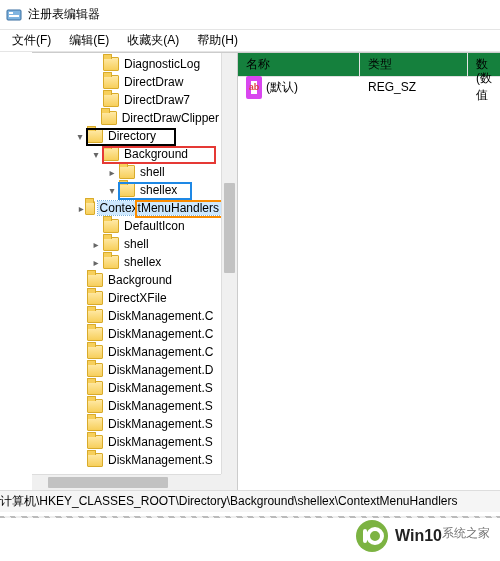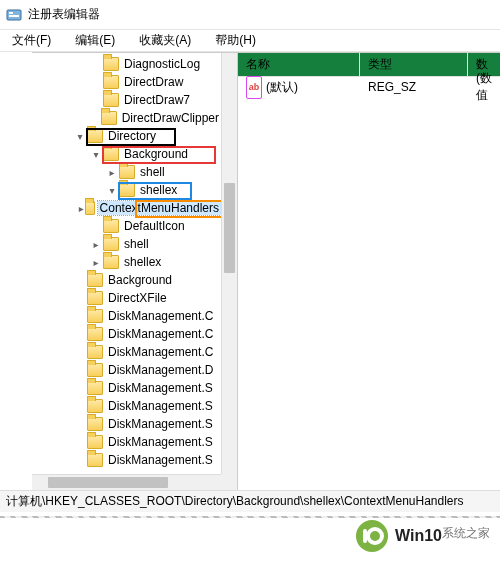--- a/index.html
+++ b/index.html
@@ -23,21 +23,21 @@
   }
   .titlebar .app-icon { width: 16px; height: 16px; margin-right: 6px; }
   .titlebar .title { font-size: 12px; color: #000; }
   
   .menubar {
     height: 22px;
     background: #fff;
     display: flex;
     align-items: center;
     padding: 0 4px;
-    gap: 8px;
+    gap: 2px;
     border-bottom: 1px solid #e5e5e5;
   }
   .menubar .menu-item { padding: 2px 8px; font-size: 12px; color: #000; cursor: default; }
   
   .content {
     display: flex;
     height: 438px;
     border-top: 1px solid #ccc;
     margin-left: 32px;
   }
@@ -118,26 +118,26 @@
   .col.name { width: 122px; }
   .col.type { width: 108px; }
   .col.data { flex: 1; border-right: none; }
   .list-row { height: 20px; display: flex; align-items: center; font-size: 12px; }
   .list-row .cell { padding: 0 8px; }
   .list-row .cell.name { width: 122px; display:flex; align-items:center; gap:4px;}
   .list-row .cell.type { width: 108px; }
   .list-row .cell.data { flex:1; }
   .reg-sz-icon {
     width: 16px; height: 23px; display:inline-flex; align-items:center; justify-content:center;
-    border: 1px solid #d946ef; border-radius:2px; color:#d44; font-size:9px; font-weight:bold; background:#fff;
+    border: 5px solid #d946ef; border-radius:2px; color:#d44; font-size:9px; font-weight:bold; background:#fff;
   }
   
   .statusbar {
     height: 22px; border-top: 1px solid #ddd; background: #f5f5f5;
-    display:flex; align-items:center; padding: 0 6px; font-size: 12px; color:#000;
+    display:flex; align-items:center; padding: 0 0; font-size: 12px; color:#000;
     white-space: nowrap; overflow: hidden;
   }
   
   .watermark {
     position: absolute; right: 10px; bottom: 8px; display:flex; align-items:center; gap:6px;
   }
   .wm-logo {
     width: 34px; height: 34px;
   }
   .wm-logo svg { width:34px; height:34px; }

